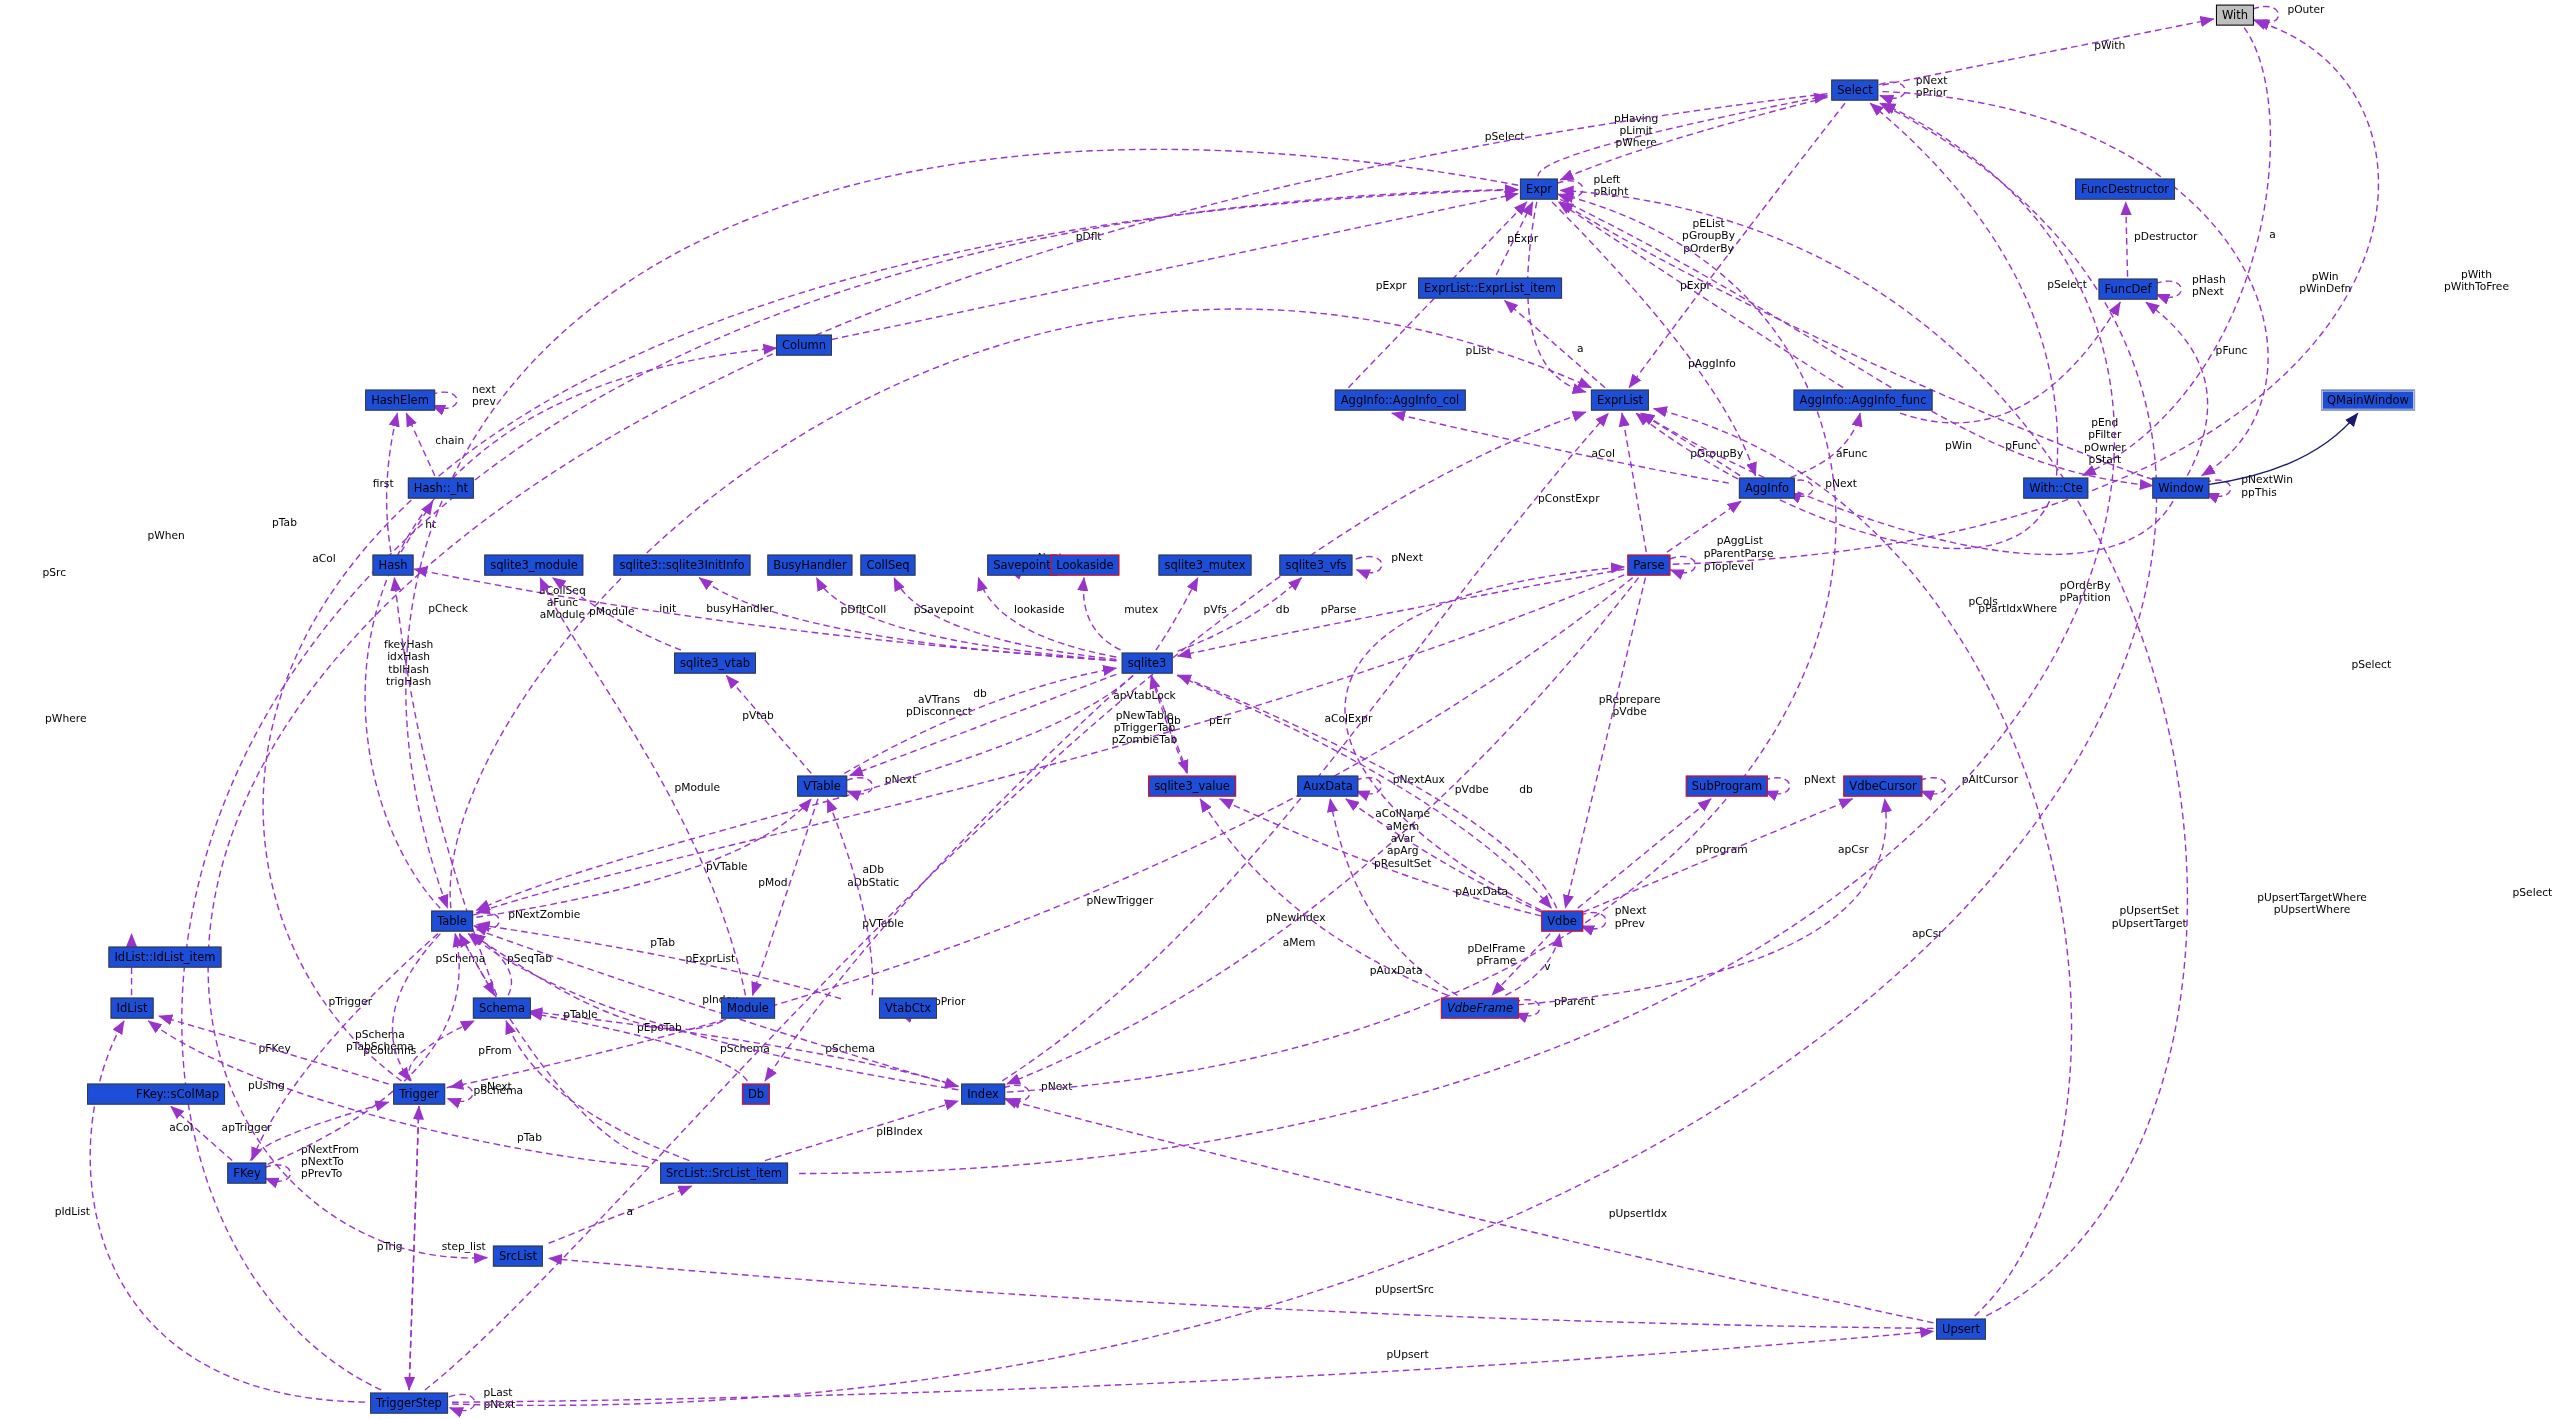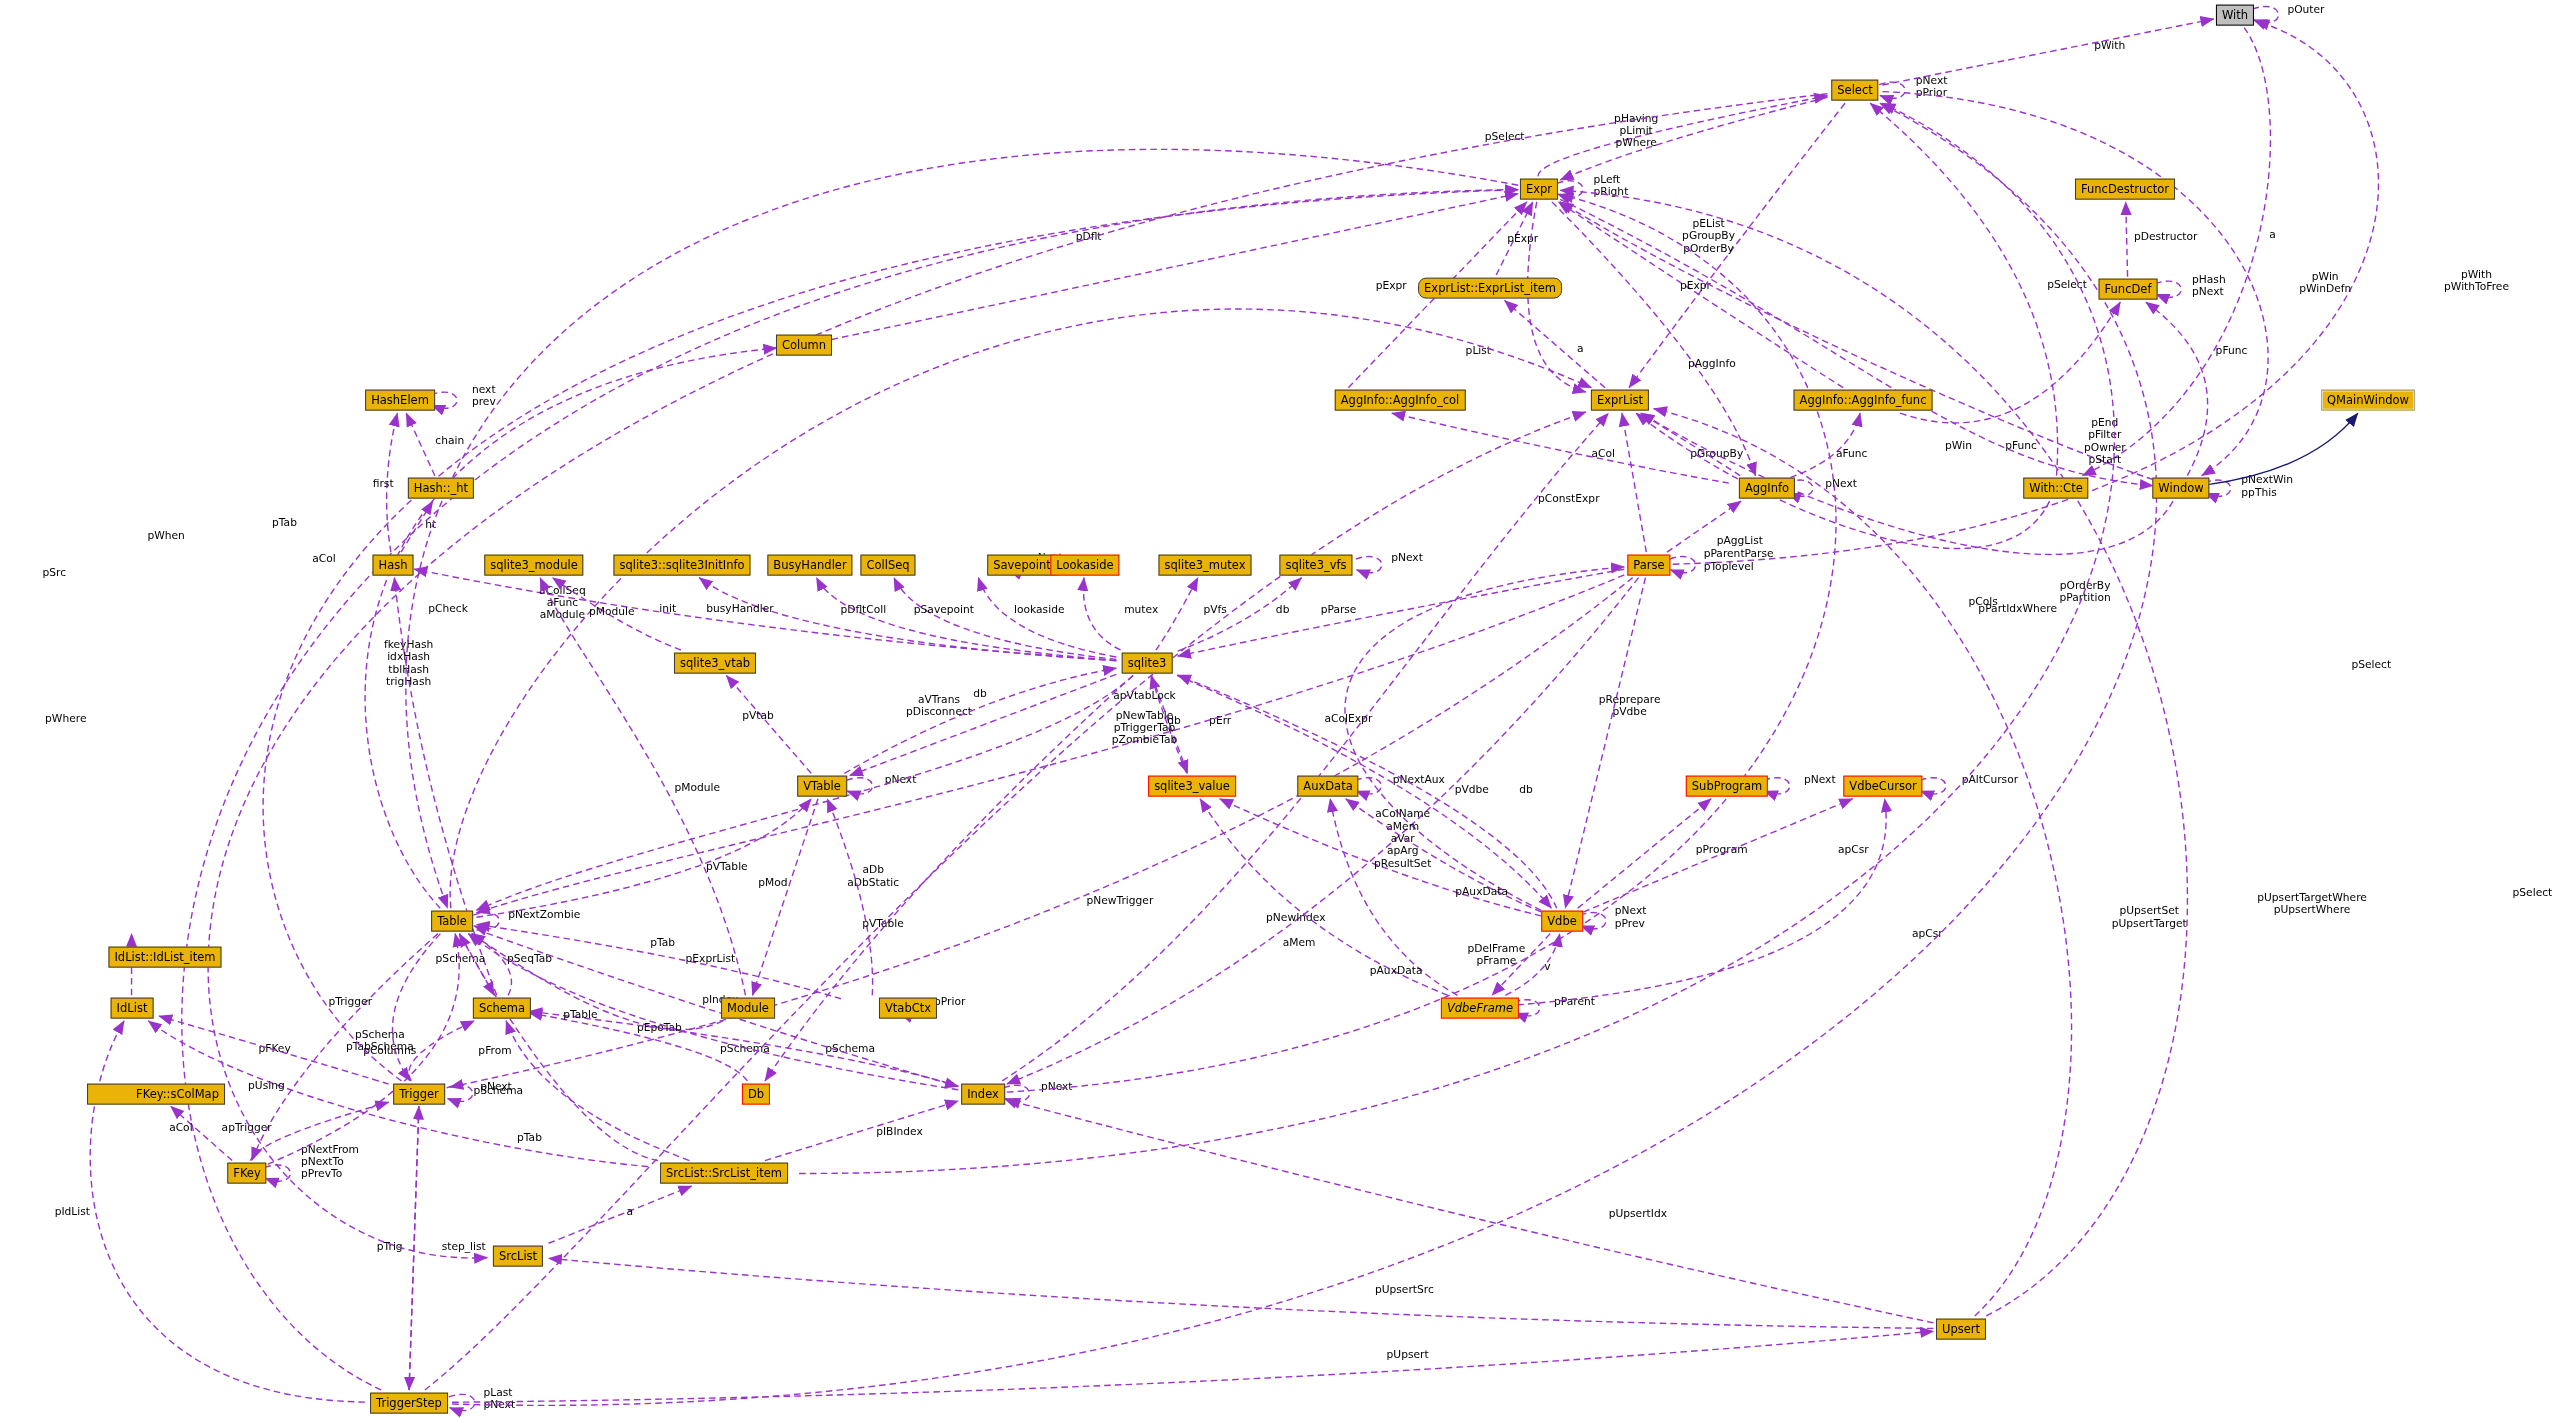--- a/index.html
+++ b/index.html
@@ -1,19 +1,19 @@
 <!DOCTYPE html>
 <html style="font-size:13px"><head>
 <meta charset="utf-8">
 <style>
   html,body{margin:0;padding:0;background:#fff;}
   #canvas{position:relative;width:2576px;height:1420px;background:#ffffff;
           font-family:"DejaVu Sans","Liberation Sans",sans-serif;overflow:hidden;}
   #edges{position:absolute;left:0;top:0;z-index:1;}
-  .node{position:absolute;transform:translate(-50%,-50%);background:#eab308;
+  .node{position:absolute;transform:translate(-50%,-50%);background:#1d4ed8;
         border:0.8px solid #3a3a3a;color:#000;font-size:11.5px;line-height:15.6px;
         padding:1.6px 5px;white-space:nowrap;z-index:2;}
   .node.red{border:0.8px solid #ff0000;}
   .node.main{background:#bfbfbf;border:0.8px solid #000;}
   .node.ext{border:0.8px solid #a8a8a8;box-shadow:inset 0 0 0 0.8px #e8e8e8;}
   .elabel{font-size:13px;fill:#000;}
 </style>
 </head>
 <body>
 
@@ -286,21 +286,21 @@
       <text class="elabel" x="2614" y="1112" text-anchor="middle"><tspan x="2614" dy="0">pUpsertSet</tspan><tspan x="2614" dy="15">pUpsertTarget</tspan></text>
       <path d="M 2415.6716101694915 1600.5 C 2852 1380, 2720 280, 1897.6 231.50943396226415" fill="none" stroke="#9933CC" stroke-width="1.7" stroke-dasharray="8,5" marker-end="url(#arrP)"></path>
       <text class="elabel" x="2812" y="1096" text-anchor="middle"><tspan x="2812" dy="0">pUpsertTargetWhere</tspan><tspan x="2812" dy="15">pUpsertWhere</tspan></text>
       <path d="M 788.1 1418.794642857143 C 600 1402, 300 1332, 180.47169811320754 1241.5" fill="none" stroke="#9933CC" stroke-width="1.7" stroke-dasharray="8,5" marker-end="url(#arrP)"></path>
       <text class="elabel" x="324" y="1324" text-anchor="middle"><tspan x="324" dy="0">pUsing</tspan></text>
     </svg>
 <div class="node main" style="left: 2235px; top: 15px;">With</div>
     <div class="node" style="left: 1855px; top: 90px;">Select</div>
     <div class="node" style="left: 1539px; top: 189px;">Expr</div>
     <div class="node" style="left: 2125px; top: 189px;">FuncDestructor</div>
-    <div class="node" style="left: 1490px; top: 288px; border-radius: 8px;">ExprList::ExprList_item</div>
+    <div class="node" style="left: 1490px; top: 288px;">ExprList::ExprList_item</div>
     <div class="node" style="left: 2128px; top: 289px;">FuncDef</div>
     <div class="node" style="left: 804px; top: 345px;">Column</div>
     <div class="node" style="left: 400px; top: 400px;">HashElem</div>
     <div class="node" style="left: 1400px; top: 400px;">AggInfo::AggInfo_col</div>
     <div class="node" style="left: 1620px; top: 400px;">ExprList</div>
     <div class="node" style="left: 1863px; top: 400px;">AggInfo::AggInfo_func</div>
     <div class="node ext" style="left: 2368px; top: 400px;">QMainWindow</div>
     <div class="node" style="left: 441px; top: 488px;">Hash::_ht</div>
     <div class="node" style="left: 1760px; top: 488px; margin-left: 7px;">AggInfo</div>
     <div class="node" style="left: 2056px; top: 488px;">With::Cte</div>

